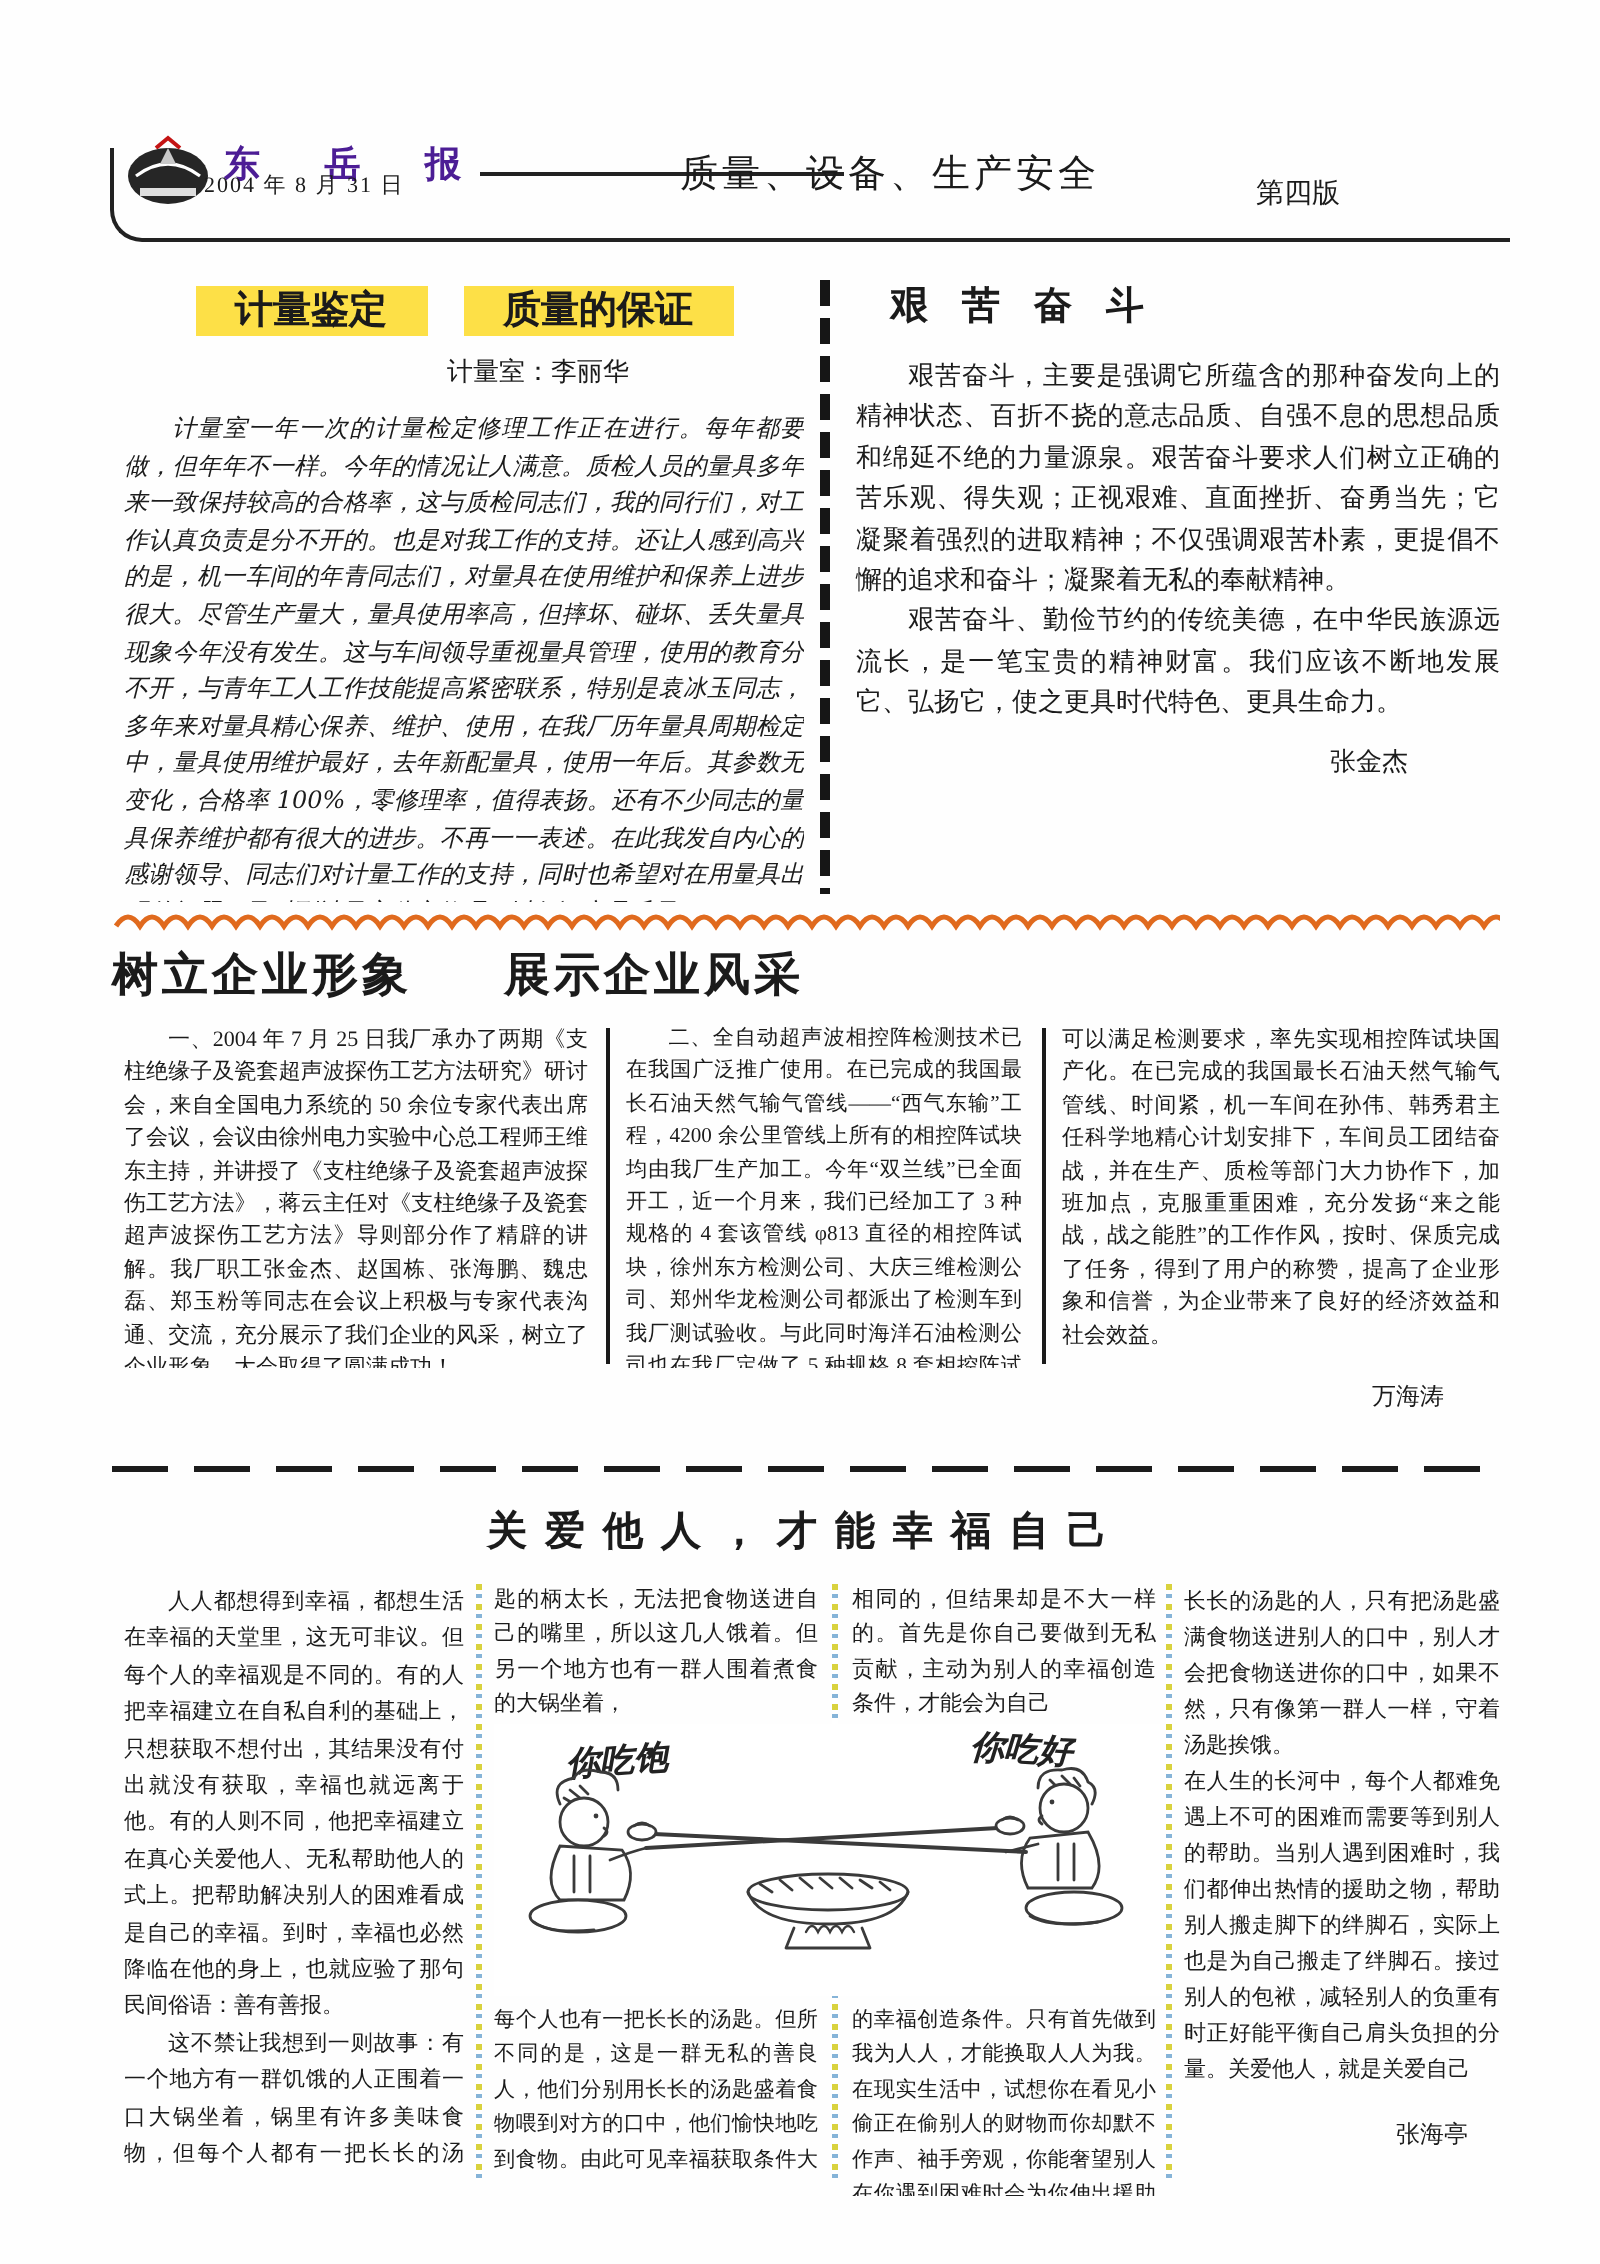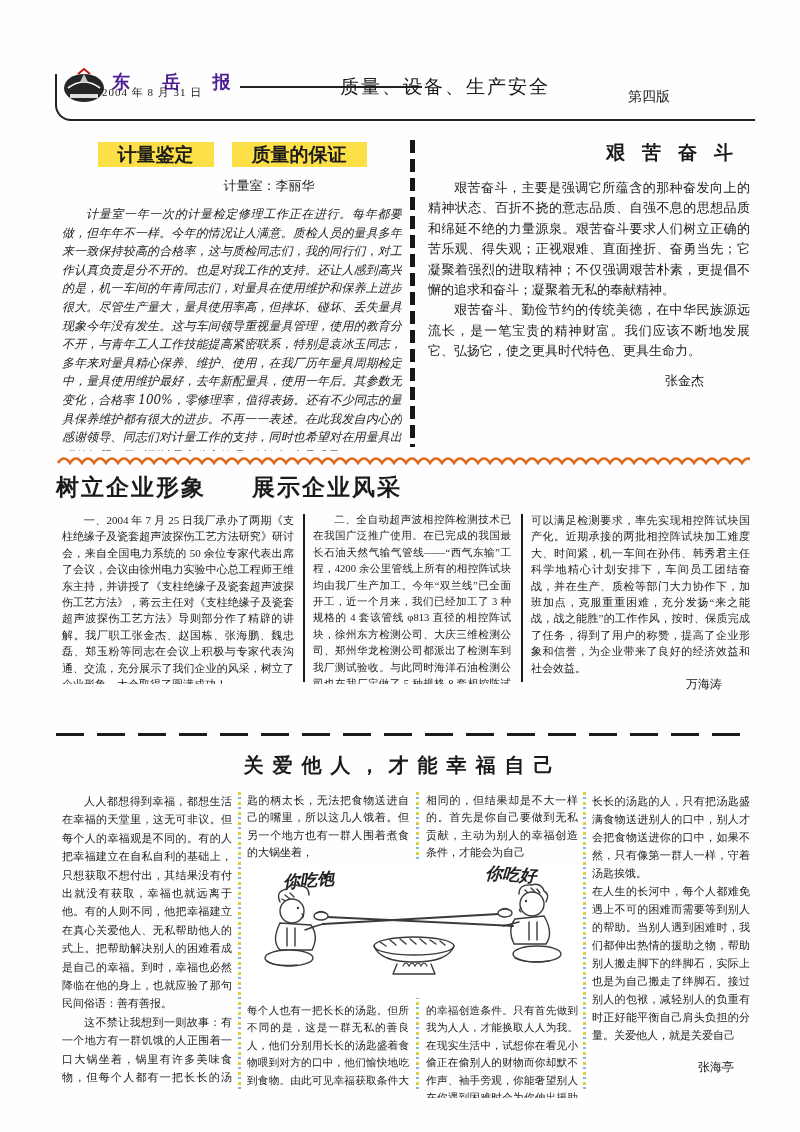--- a/index.html
+++ b/index.html
@@ -30,40 +30,40 @@
   .a1-byline{text-align:center;padding-left:74px;font-size:13px;margin-top:9px;}
   .a1-body{margin-top:10px;font-size:12px;line-height:18.6px;font-style:italic;
            font-family:"DejaVu Serif",serif;height:246px;overflow:hidden;}
 
   
   .vdash{left:410px;top:140px;width:5px;height:307px;
          background:repeating-linear-gradient(180deg,#161616 0 13px,transparent 13px 19px);}
 
   
   .a2{left:428px;top:140px;width:322px;}
-  .a2-title{text-align:right;font-family:"Liberation Sans","DejaVu Sans",sans-serif;
+  .a2-title{text-align:left;font-family:"Liberation Sans","DejaVu Sans",sans-serif;
             font-weight:bold;font-size:19px;letter-spacing:17px;padding-left:17px;}
   .a2-body{margin-top:12px;font-size:13px;line-height:20.4px;}
   .a2-sig{text-align:right;padding-right:46px;font-size:13px;margin-top:10px;}
 
   
   .wave{left:56px;top:455px;width:694px;height:12px;}
 
   
   .a3-title{left:56px;top:472px;width:694px;
             font-family:"Liberation Sans","DejaVu Sans",sans-serif;
             font-weight:bold;font-size:23px;letter-spacing:2px;}
   .a3-title .gap{display:inline-block;width:46px;}
   .a3col{top:512px;font-size:11px;line-height:16.4px;overflow:hidden;}
   .a3c1{left:62px;width:232px;height:172px;}
   .a3c2{left:313px;width:198px;height:172px;font-size:10.6px;}
   .a3c3{left:531px;width:219px;height:176px;overflow:visible;}
   .a3-sep{top:514px;width:2px;height:168px;background:#1a1a1a;}
   .a3s1{left:303px;} .a3s2{left:521px;}
-  .a3-sig{text-align:right;padding-right:28px;font-size:12px;}
+  .a3-sig{text-align:right;padding-right:28px;font-size:12px;margin-top:14px;}
 
   
   .hdash{left:56px;top:733px;width:694px;height:3px;
          background:repeating-linear-gradient(90deg,#1c1c1c 0 28px,transparent 28px 41px);}
 
   
   .a4-title{left:56px;top:752px;width:694px;text-align:center;
             font-family:"Liberation Sans","DejaVu Sans",sans-serif;
             font-weight:bold;font-size:20px;letter-spacing:9px;}
   .a4col{font-size:11px;line-height:18.4px;overflow:hidden;}
@@ -132,21 +132,21 @@
 
   <div class="abs a3col a3c1 jtext">
     <p class="indent">一、2004 年 7 月 25 日我厂承办了两期《支柱绝缘子及瓷套超声波探伤工艺方法研究》研讨会，来自全国电力系统的 50 余位专家代表出席了会议，会议由徐州电力实验中心总工程师王维东主持，并讲授了《支柱绝缘子及瓷套超声波探伤工艺方法》，蒋云主任对《支柱绝缘子及瓷套超声波探伤工艺方法》导则部分作了精辟的讲解。我厂职工张金杰、赵国栋、张海鹏、魏忠磊、郑玉粉等同志在会议上积极与专家代表沟通、交流，充分展示了我们企业的风采，树立了企业形象。大会取得了圆满成功！</p>
   </div>
   <div class="abs a3-sep a3s1"></div>
   <div class="abs a3col a3c2 jtext">
     <p class="indent">二、全自动超声波相控阵检测技术已在我国广泛推广使用。在已完成的我国最长石油天然气输气管线——“西气东输”工程，4200 余公里管线上所有的相控阵试块均由我厂生产加工。今年“双兰线”已全面开工，近一个月来，我们已经加工了 3 种规格的 4 套该管线 φ813 直径的相控阵试块，徐州东方检测公司、大庆三维检测公司、郑州华龙检测公司都派出了检测车到我厂测试验收。与此同时海洋石油检测公司也在我厂定做了 5 种规格 8 套相控阵试块。这说明了我们相控阵试块加工技术完全</p>
   </div>
   <div class="abs a3-sep a3s2"></div>
   <div class="abs a3col a3c3">
-    <p class="jtext">可以满足检测要求，率先实现相控阵试块国产化。近期承接的两批相控阵试块加工难度大、时间紧，机一车间在孙伟、韩秀君主任科学地精心计划安排下，车间员工团结奋战，并在生产、质检等部门大力协作下，加班加点，克服重重困难，充分发扬“来之能战，战之能胜”的工作作风，按时、保质完成了任务，得到了用户的称赞，提高了企业形象和信誉，为企业带来了良好的经济效益和社会效益。</p>
+    <p class="jtext">可以满足检测要求，率先实现相控阵试块国产化。在已完成的我国最长石油天然气输气管线、时间紧，机一车间在孙伟、韩秀君主任科学地精心计划安排下，车间员工团结奋战，并在生产、质检等部门大力协作下，加班加点，克服重重困难，充分发扬“来之能战，战之能胜”的工作作风，按时、保质完成了任务，得到了用户的称赞，提高了企业形象和信誉，为企业带来了良好的经济效益和社会效益。</p>
     <div class="a3-sig">万海涛</div>
   </div>
 
   <div class="abs hdash"></div>
 
   <div class="abs a4-title">关爱他人，才能幸福自己</div>
 
   <div class="abs a4col a4c1 jtext">
     <p class="indent">人人都想得到幸福，都想生活在幸福的天堂里，这无可非议。但每个人的幸福观是不同的。有的人把幸福建立在自私自利的基础上，只想获取不想付出，其结果没有付出就没有获取，幸福也就远离于他。有的人则不同，他把幸福建立在真心关爱他人、无私帮助他人的式上。把帮助解决别人的困难看成是自己的幸福。到时，幸福也必然降临在他的身上，也就应验了那句民间俗语：善有善报。</p>
     <p class="indent">这不禁让我想到一则故事：有一个地方有一群饥饿的人正围着一口大锅坐着，锅里有许多美味食物，但每个人都有一把长长的汤匙，因汤</p>

